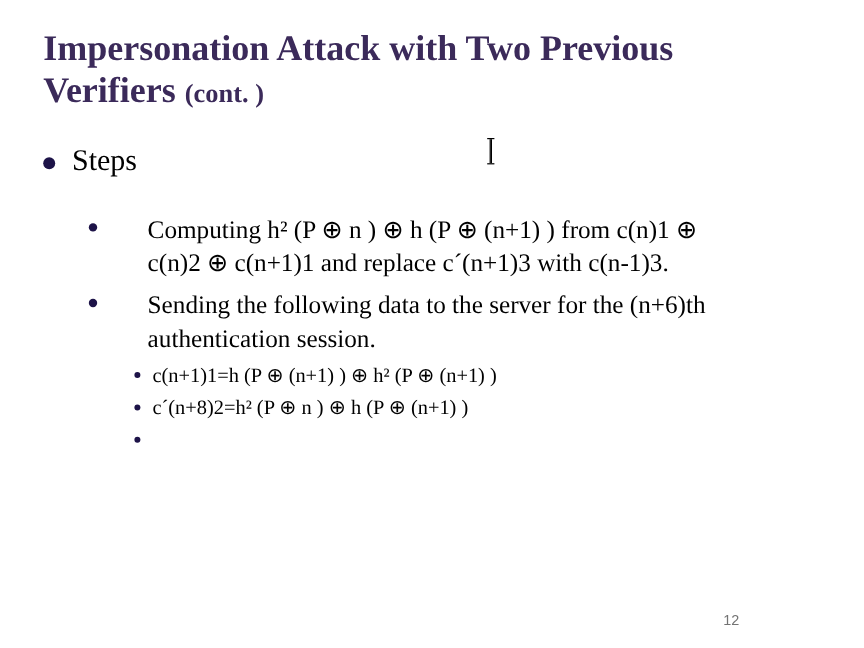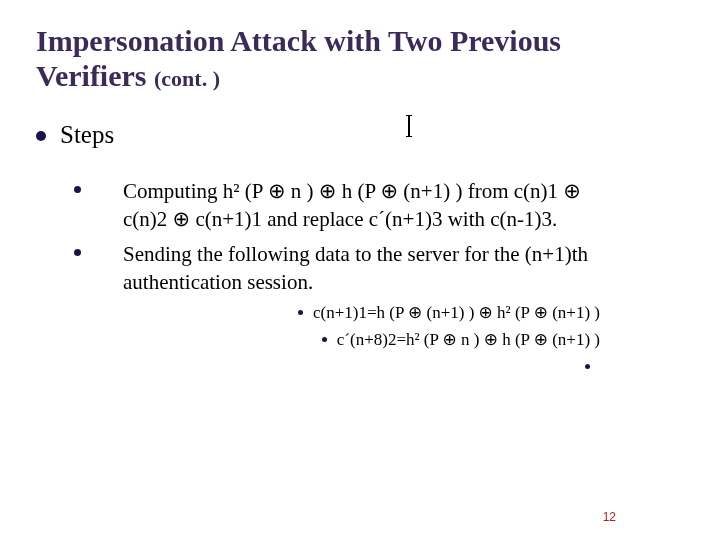--- a/index.html
+++ b/index.html
@@ -7,23 +7,23 @@
   .slide { width: 636px; height: 540px; position: relative; padding: 24px 36px 0 36px; }
   .title { font-size: 30px; font-weight: bold; color: #3b2a5a; line-height: 1.15; margin-bottom: 28px; }
   .title .cont { font-size: 22px; }
   .bullet-dark { display: inline-block; width: 10px; height: 10px; border-radius: 50%; background: #1d1348; margin-right: 14px; flex-shrink: 0; margin-top: 10px; }
   .bullet-small { display: inline-block; width: 7px; height: 7px; border-radius: 50%; background: #1d1348; margin-right: 12px; flex-shrink: 0; margin-top: 9px; }
   .bullet-tiny { display: inline-block; width: 5px; height: 5px; border-radius: 50%; background: #1d1348; margin-right: 10px; flex-shrink: 0; margin-top: 8px; }
   .lvl1 { display: flex; margin-left: 0px; margin-bottom: 28px; }
   .lvl1-text { font-size: 25px; }
   .lvl2 { display: flex; margin-left: 38px; margin-bottom: 6px; gap: 30px; }
   .lvl2-text { font-size: 21px; line-height: 1.35; }
-  .lvl3 { display: flex; margin-left: 76px; margin-bottom: 4px; justify-content: flex-end; }
+  .lvl3 { display: flex; margin-left: 76px; margin-bottom: 4px; }
   .lvl3-text { font-size: 17px; line-height: 1.35; }
-  .pagenum { position: absolute; right: 20px; bottom: 16px; font-size: 12px; color: #b91c1c; font-family: Arial, sans-serif; }
+  .pagenum { position: absolute; right: 20px; bottom: 16px; font-size: 12px; color: #737373; font-family: Arial, sans-serif; }
   .caret { position: absolute; right: 226px; top: 116px; width: 0; height: 0; border-left: 1px solid #000; border-right: 1px solid #000; height: 20px; }
   .caret::before { content: ""; position: absolute; left: -3px; top: -1px; width: 6px; height: 1px; background: #000; }
   .caret::after { content: ""; position: absolute; left: -3px; bottom: -1px; width: 6px; height: 1px; background: #000; }
 </style>
 </head>
 <body>
 
 <div class="slide">
   <div class="title">
     <span>Impersonation Attack with Two Previous Verifiers </span><span class="cont">(cont. )</span>
@@ -36,21 +36,21 @@
     <span class="lvl1-text">Steps</span>
   </div>
 
   <div class="lvl2">
     <span class="bullet-small"></span>
     <span class="lvl2-text">Computing  h² (P ⊕ n ) ⊕ h (P ⊕ (n+1) ) from c(n)1 ⊕ c(n)2 ⊕ c(n+1)1 and replace c´(n+1)3 with c(n-1)3.</span>
   </div>
 
   <div class="lvl2">
     <span class="bullet-small"></span>
-    <span class="lvl2-text">Sending the following data to the server for the (n+1)th authentication session.</span>
+    <span class="lvl2-text">Sending the following data to the server for the (n+6)th authentication session.</span>
   </div>
 
   <div class="lvl3">
     <span class="bullet-tiny"></span>
     <span class="lvl3-text">c(n+1)1=h  (P ⊕ (n+1) ) ⊕ h² (P ⊕ (n+1) )</span>
   </div>
 
   <div class="lvl3">
     <span class="bullet-tiny"></span>
     <span class="lvl3-text">c´(n+8)2=h² (P ⊕ n ) ⊕ h (P ⊕ (n+1) )</span>

